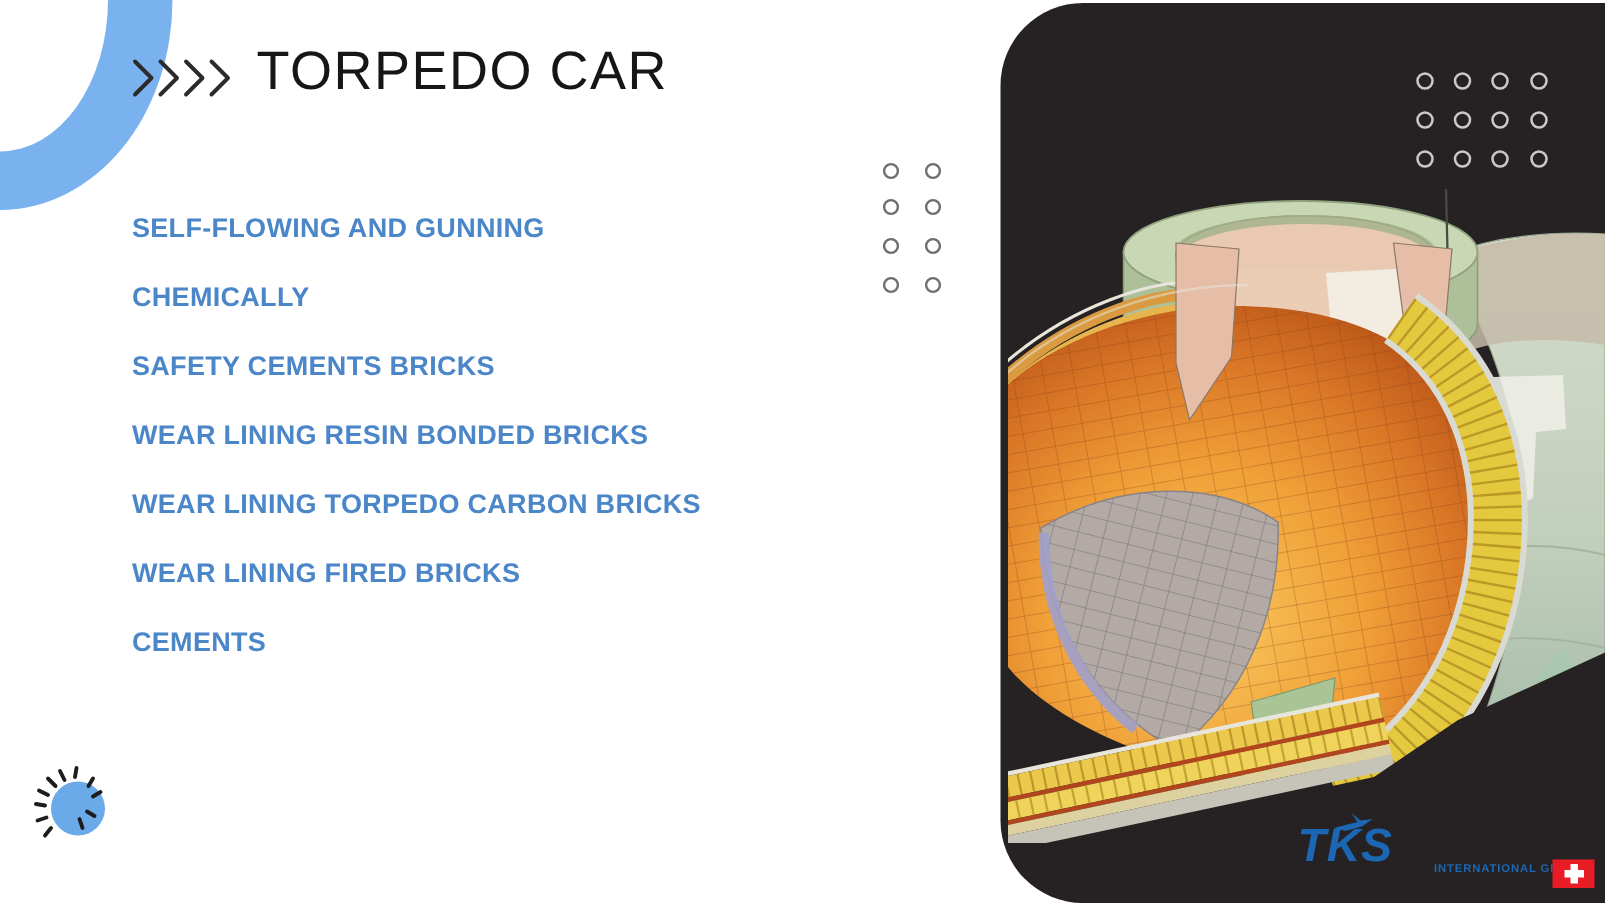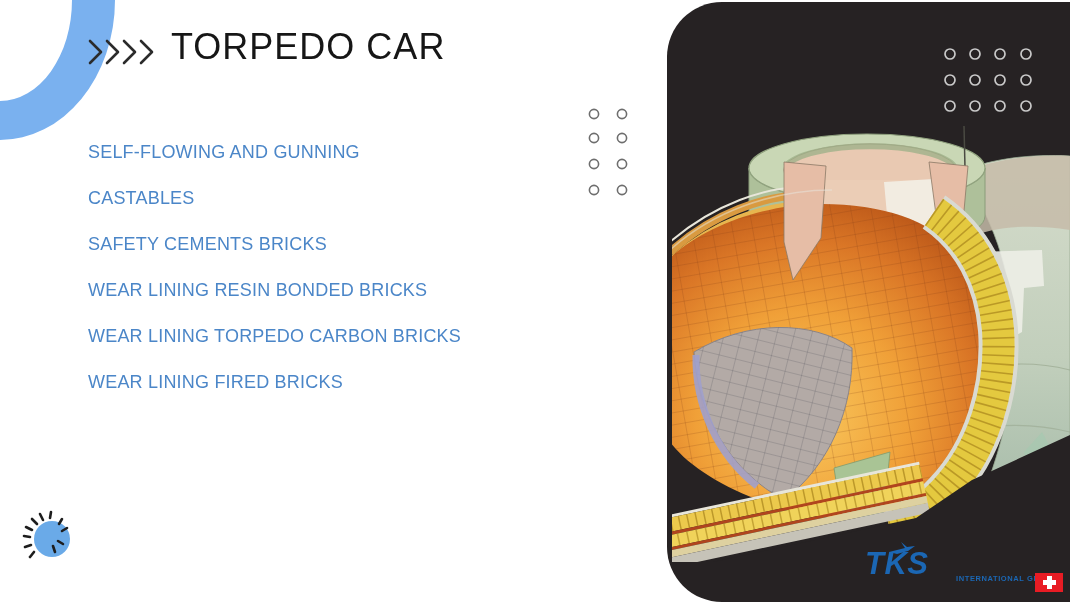--- a/index.html
+++ b/index.html
@@ -15,21 +15,21 @@
     position:absolute;left:171px;top:26px;
     font-size:36px;font-weight:400;letter-spacing:1px;color:#161616;
     white-space:nowrap;
   }
   
   .bullet-list{
     position:absolute;left:88px;top:129px;margin:0;padding:0;list-style:none;
   }
   .bullet-list li{
     height:46px;display:flex;align-items:center;
-    font-size:18px;font-weight:normal;letter-spacing:.2px;color:#4b86c8;
+    font-size:18px;font-weight:bold;letter-spacing:.2px;color:#4b86c8;
     white-space:nowrap;
   }
   
   .dots-light{position:absolute;left:585px;top:105px;}
   .dots-dark{position:absolute;left:271px;top:40px;}
   
   .clock-doodle{position:absolute;left:22px;top:508px;}
   
   .dark-panel{
     position:absolute;left:667px;top:2px;width:403px;height:600px;
@@ -70,25 +70,26 @@
     <path d="M19 3 L30 14 L19 25"></path>
     <path d="M36 3 L47 14 L36 25"></path>
     <path d="M53 3 L64 14 L53 25"></path>
   </g>
 </svg>
 
 <div class="page-title">TORPEDO CAR</div>
 
 <ul class="bullet-list">
   <li>SELF-FLOWING AND GUNNING</li>
-  <li>CASTABLES</li>
+  <li>CHEMICALLY</li>
   <li>SAFETY CEMENTS BRICKS</li>
   <li>WEAR LINING RESIN BONDED BRICKS</li>
   <li>WEAR LINING TORPEDO CARBON BRICKS</li>
   <li>WEAR LINING FIRED BRICKS</li>
+  <li>CEMENTS</li>
 </ul>
 
 <svg class="dots-light" width="50" height="96" viewBox="0 0 50 96">
   <g fill="none" stroke="#6e6e6e" stroke-width="1.6">
     <circle cx="9" cy="9" r="4.6"></circle>
       <circle cx="37" cy="9" r="4.6"></circle>
     <circle cx="9" cy="33" r="4.6"></circle>
       <circle cx="37" cy="33" r="4.6"></circle>
     <circle cx="9" cy="59" r="4.6"></circle>
       <circle cx="37" cy="59" r="4.6"></circle>

